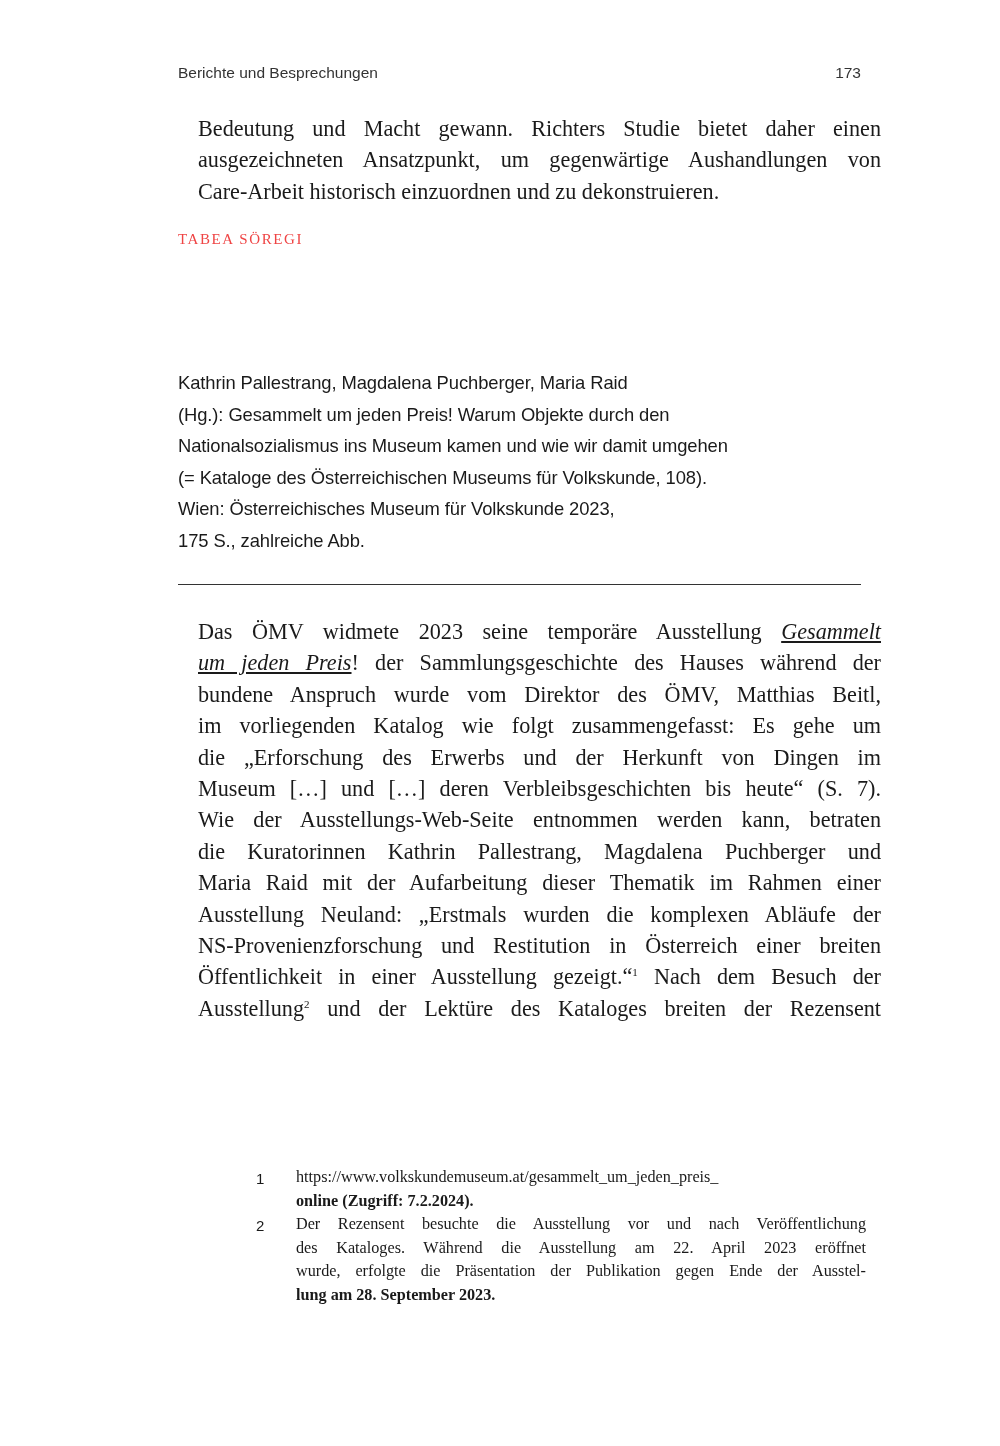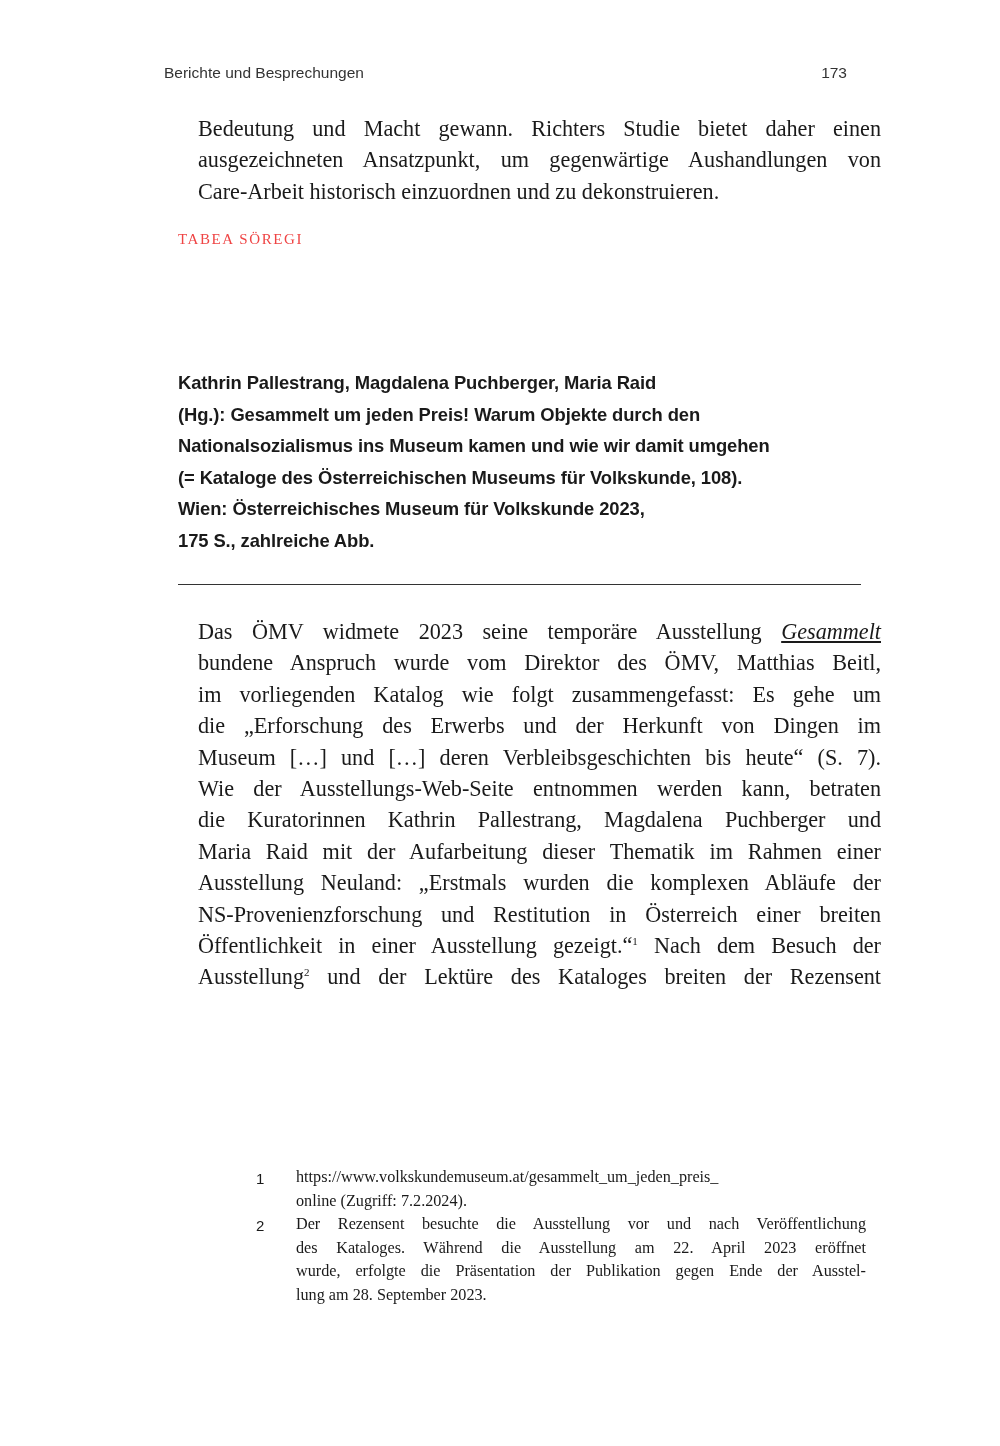--- a/index.html
+++ b/index.html
@@ -1,37 +1,37 @@
 <!DOCTYPE html>
 <html><head>
 <meta charset="utf-8">
 <style>
   html, body { margin: 0; padding: 0; background: #ffffff; }
   body { width: 1000px; height: 1446px; position: relative; overflow: hidden; color: #1e1e1e; }
   .running-head {
-    position: absolute; top: 64px; left: 164px; width: 683px;
+    position: absolute; top: 64px; left: 178px; width: 683px;
     display: flex; justify-content: space-between; align-items: baseline;
     font-family: "Liberation Sans", sans-serif; font-size: 15.5px; color: #333;
   }
   .body-text {
     position: absolute; left: 178px; width: 683px;
     font-family: "Liberation Serif", serif; font-size: 22.2px; line-height: 31.4px;
     text-align: justify; text-align-last: left; color: #1a1a1a; margin-left: 20px;
   }
   .line { display: block; white-space: nowrap; text-align-last: justify; text-align: justify; }
   .line.last { text-align-last: left; }
   .p1 { top: 113px; }
   .author-sig {
     position: absolute; top: 231px; left: 178px;
     font-family: "Liberation Serif", serif; font-size: 15px; letter-spacing: 1.6px;
     text-transform: uppercase; color: #ef4444;
   }
   .review-head {
     position: absolute; top: 367px; left: 178px; width: 690px;
-    font-family: "Liberation Sans", sans-serif; font-weight: bold; font-size: 18.4px;
+    font-family: "Liberation Sans", sans-serif; font-weight: normal; font-size: 18.4px;
     line-height: 31.6px; color: #1a1a1a; letter-spacing: -0.1px;
   }
   .review-head .hl { display: block; white-space: nowrap; }
   .rule {
     position: absolute; top: 584px; left: 178px; width: 683px; height: 0;
     border-top: 1.3px solid #333;
   }
   .p2 { top: 616px; }
   .p2 i { font-style: italic; text-decoration: underline; }
   sup.fn { font-size: 11px; vertical-align: 8px; line-height: 0; }
@@ -39,21 +39,21 @@
     position: absolute; top: 1166px; left: 256px; width: 610px;
     font-family: "Liberation Serif", serif; font-size: 16.2px; line-height: 23.6px; color: #1a1a1a;
   }
   .fn-item { display: flex; }
   .fn-num {
     width: 40px; flex: 0 0 40px;
     font-family: "Liberation Sans", sans-serif; font-size: 15px; padding-top: 1px;
   }
   .fn-text { flex: 1; }
   .fn-text .line { text-align-last: justify; }
-  .fn-text .line.last { text-align-last: left; }
+  .fn-text .line.last { text-align-last: left; font-weight: bold; }
 </style>
 </head>
 <body>
 
 <div class="running-head">
   <span>Berichte und Besprechungen</span>
   <span>173</span>
 </div>
 
 <div class="body-text p1">
@@ -70,20 +70,21 @@
   <span class="hl">Nationalsozialismus ins Museum kamen und wie wir damit umgehen</span>
   <span class="hl">(= Kataloge des Österreichischen Museums für Volkskunde, 108).</span>
   <span class="hl">Wien: Österreichisches Museum für Volkskunde 2023,</span>
   <span class="hl">175 S., zahlreiche Abb.</span>
 </div>
 
 <div class="rule"></div>
 
 <div class="body-text p2">
   <span class="line"><span>Das ÖMV widmete 2023 seine temporäre Ausstellung </span><i>Gesammelt</i></span>
+  <span class="line"><i>um jeden Preis</i><span>! der Sammlungsgeschichte des Hauses während der</span></span>
   <span class="line">bundene Anspruch wurde vom Direktor des ÖMV, Matthias Beitl,</span>
   <span class="line">im vorliegenden Katalog wie folgt zusammengefasst: Es gehe um</span>
   <span class="line">die „Erforschung des Erwerbs und der Herkunft von Dingen im</span>
   <span class="line">Museum […] und […] deren Verbleibsgeschichten bis heute“ (S. 7).</span>
   <span class="line">Wie der Ausstellungs-Web-Seite entnommen werden kann, betraten</span>
   <span class="line">die Kuratorinnen Kathrin Pallestrang, Magdalena Puchberger und</span>
   <span class="line">Maria Raid mit der Aufarbeitung dieser Thematik im Rahmen einer</span>
   <span class="line">Ausstellung Neuland: „Erstmals wurden die komplexen Abläufe der</span>
   <span class="line">NS-Provenienzforschung und Restitution in Österreich einer breiten</span>
   <span class="line"><span>Öffentlichkeit in einer Ausstellung gezeigt.“</span><sup class="fn">1</sup><span> Nach dem Besuch der</span></span>

